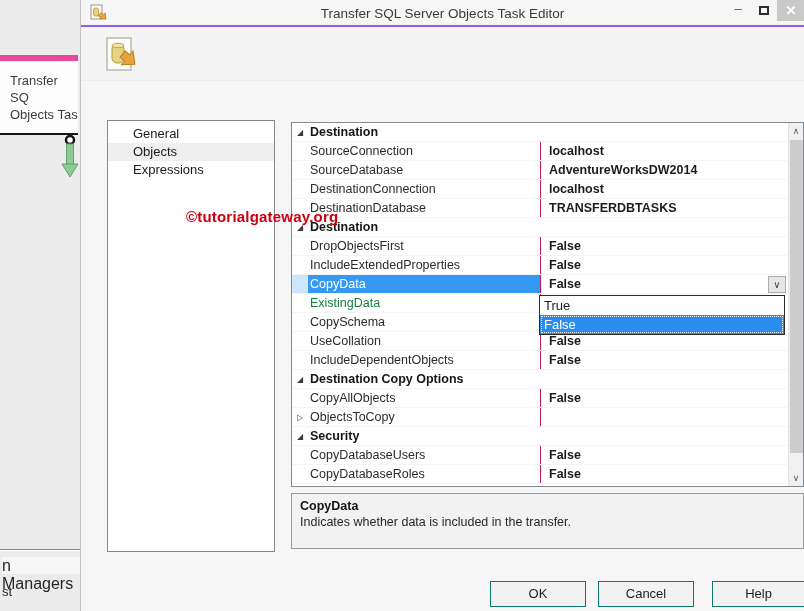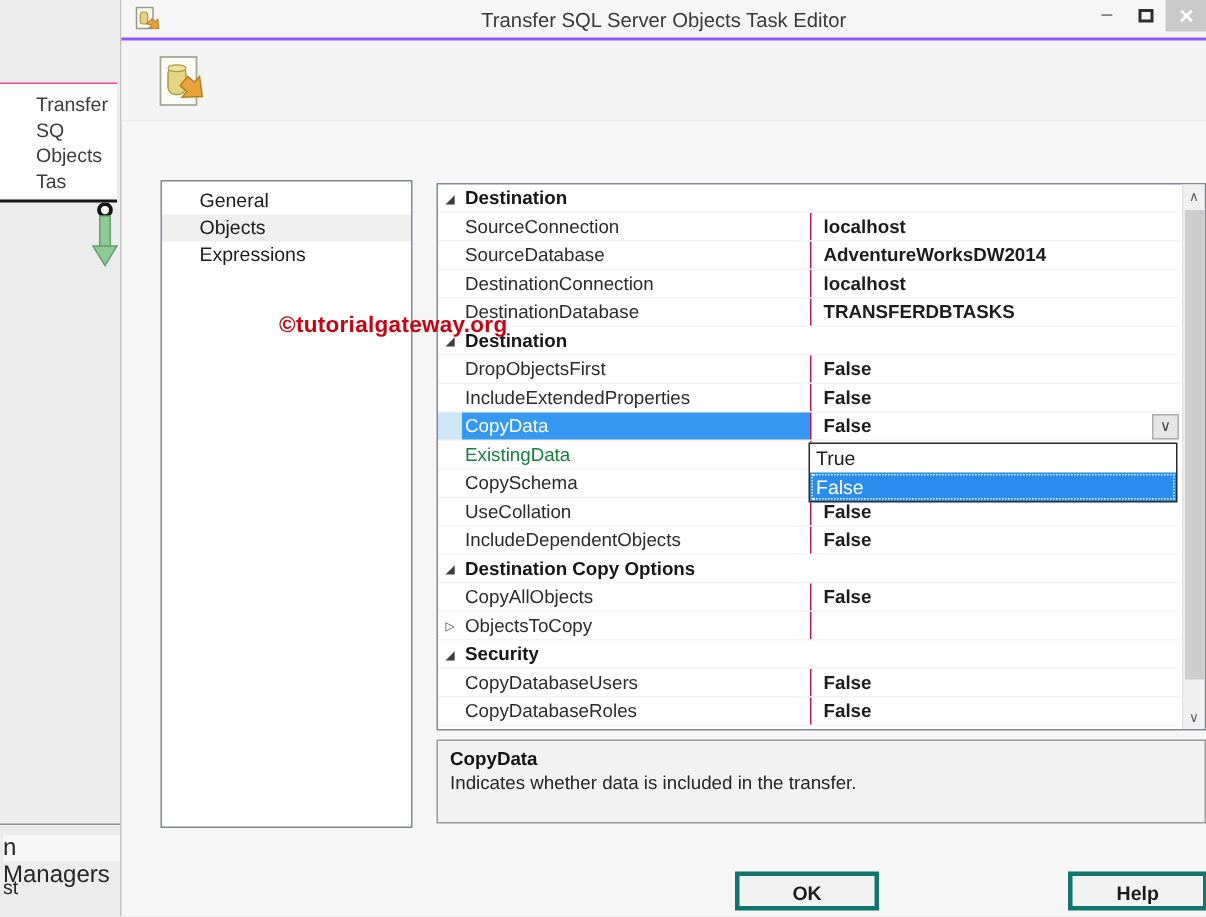--- a/index.html
+++ b/index.html
@@ -2,22 +2,22 @@
 <html style="--sel: #3598f2; --dsel: #2a8cec; --wm: #cc0011;"><head>
 <meta charset="utf-8">
 <style>
   * { margin:0; padding:0; box-sizing:border-box; }
   html,body { width:804px; height:611px; overflow:hidden;
     font-family:"Liberation Sans", sans-serif; background:#ececec; position:relative; }
 
   
   .bg-strip { position:absolute; left:0; top:0; width:80px; height:611px; background:#ececec; }
   .task-box { position:absolute; left:0; top:55px; width:78px; height:80px; background:#fdfdfd;
-    border-top:1px solid #ec4899; border-bottom:2px solid #151515;
-    display:flex; flex-direction:column; justify-content:center; padding-left:24px;
+    border-top:6px solid #ec4899; border-bottom:2px solid #151515;
+    display:flex; flex-direction:column; justify-content:center; padding-left:10px;
     font-size:13px; color:#3c3c3c; line-height:17px; }
   .green-arrow { position:absolute; left:61px; top:135px; }
   .bg-divider { position:absolute; left:0; top:549px; width:80px; height:2px; background:#8a8a8a; border-bottom:1px solid #fff; }
   .bg-cm { position:absolute; left:2px; top:557px; width:78px; height:17px; font-size:16px; color:#262626; background:#f7f7f7; }
   .bg-cm-item { position:absolute; left:2px; top:584px; font-size:13px; color:#262626; }
 
   
   .dialog { position:absolute; left:80px; top:0; width:724px; height:611px; background:#f6f6f6;
     border-left:1px solid #c3c3c3; }
   .titlebar { position:absolute; left:0; top:0; width:100%; height:27px; background:#f6f6f6;
@@ -69,22 +69,22 @@
   .popup-item { height:19px; line-height:19px; padding-left:4px; font-size:13px; color:#1b1b1b; }
   .popup-item.sel { background:var(--dsel,#2a8cec); color:#fff; outline:1px dotted #e8f4ff; outline-offset:-2px; }
 
   
   .desc-panel { position:absolute; left:210px; top:493px; width:513px; height:56px; background:#f2f2f2;
     border:1px solid #9a9a9a; padding:5px 8px; }
   .desc-title { font-size:12.5px; font-weight:bold; color:#141414; }
   .desc-text { font-size:12.5px; color:#262626; margin-top:2px; }
 
   
-  .btn { position:absolute; top:581px; height:26px; background:#f2f2f2; border:3px solid #0f766e;
-    font-size:13px; color:#1b1b1b; text-align:center; line-height:24px;font-weight:bold; }
+  .btn { position:absolute; top:581px; height:26px; background:#f2f2f2; border:1px solid #0f766e;
+    font-size:13px; color:#1b1b1b; text-align:center; line-height:24px; }
   .btn-ok { left:409px; width:96px; }
   .btn-cancel { left:517px; width:96px; }
   .btn-help { left:631px; width:93px; }
 
   .watermark { position:absolute; left:105px; top:208px; font-size:15px; font-weight:bold;
     color:var(--wm,#cc0011); z-index:20; letter-spacing:0.2px; }
 </style>
 </head>
 <body>
 
@@ -239,16 +239,17 @@
       <div class="popup-item">True</div>
       <div class="popup-item sel">False</div>
     </div>
 
   <div class="desc-panel">
     <div class="desc-title">CopyData</div>
     <div class="desc-text">Indicates whether data is included in the transfer.</div>
   </div>
 
   <div class="btn btn-ok">OK</div>
+  <div class="btn btn-cancel">Cancel</div>
   <div class="btn btn-help">Help</div>
 
   <div class="watermark">©tutorialgateway.org</div>
 </div>
 
 </body></html>

